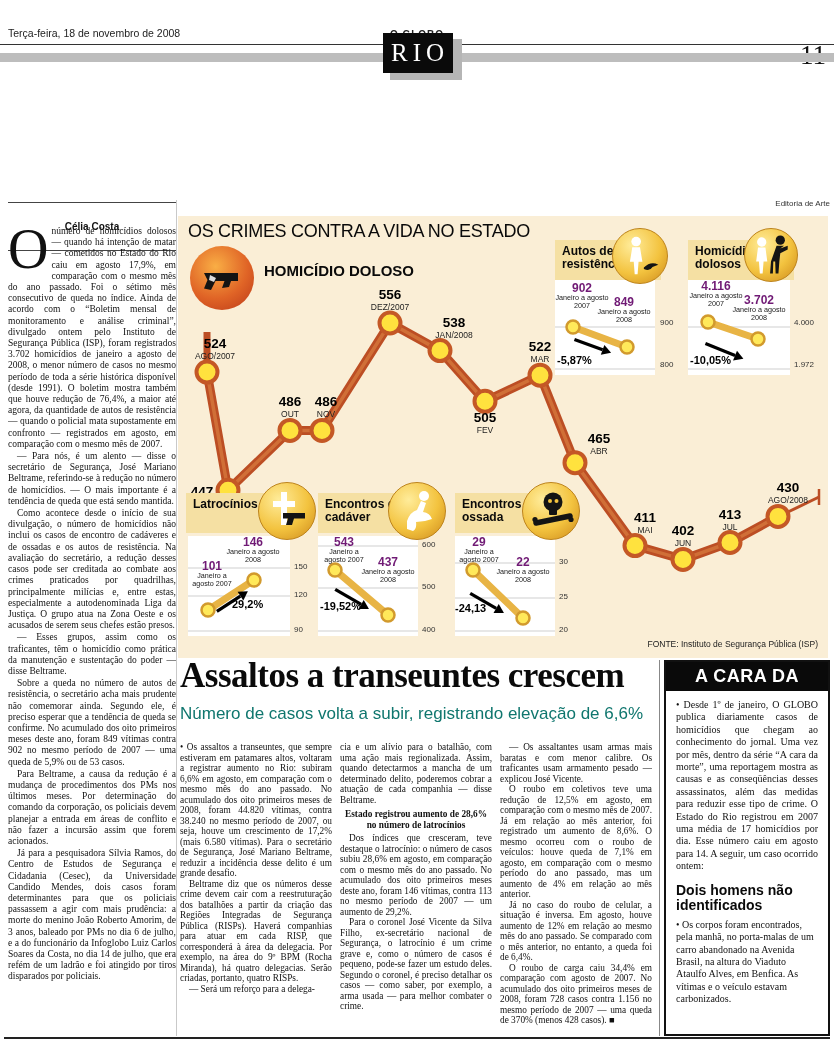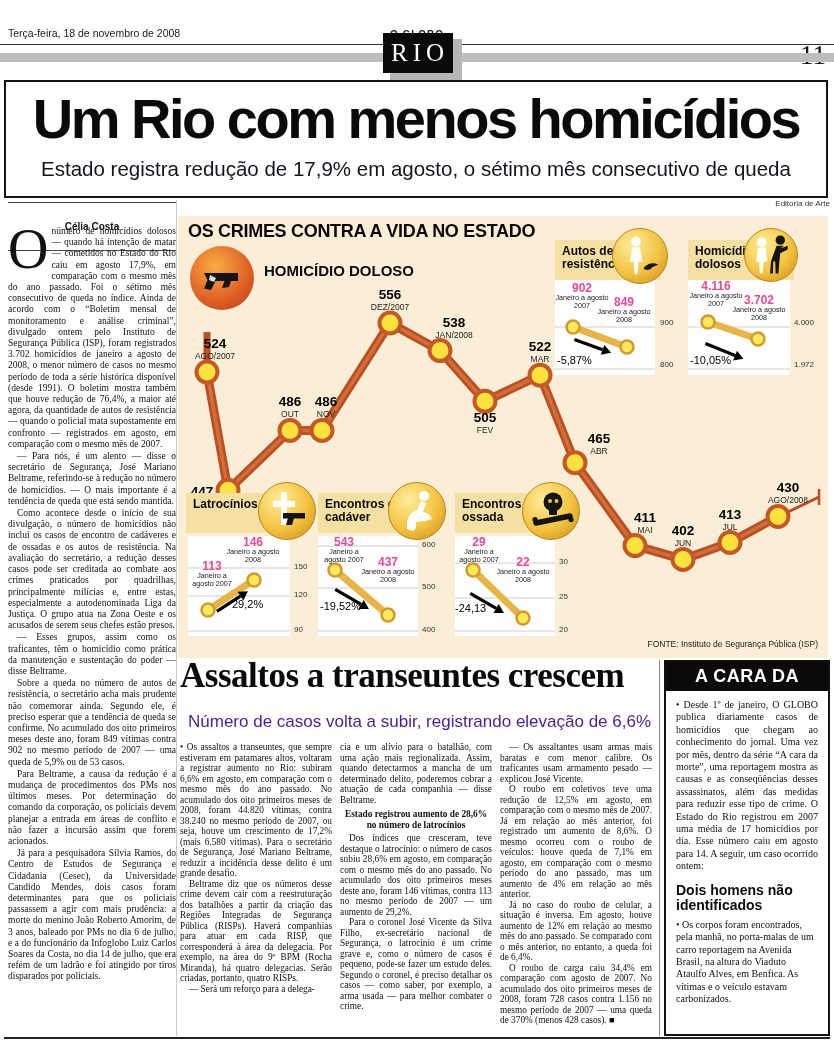--- a/index.html
+++ b/index.html
@@ -23,42 +23,42 @@
           text-align:center;font-family:"Liberation Sans",sans-serif;font-weight:bold;font-size:10px;padding:18px 0;}
   .article{position:absolute;left:8px;top:226px;width:168px;height:810px;overflow:hidden;
            font-size:9.5px;line-height:11.2px;text-align:justify;}
   .article p{margin:0 0 1px;}
   .article p.ind{text-indent:9px;}
   .dropcap{float:left;font-size:56px;line-height:45px;padding:1px 3px 0 0;font-family:"Liberation Serif",serif;}
   .col-rule-left{position:absolute;left:176px;top:200px;width:1px;height:836px;background:#c9c9c9;}
   .art-credit{position:absolute;left:746px;top:199px;width:84px;text-align:right;font-family:"Liberation Sans",sans-serif;font-size:8px;color:#333;}
   
   .infographic{position:absolute;left:178px;top:216px;width:650px;height:442px;background:#FAEED6;}
-  .ig-title{position:absolute;left:10px;top:5px;font-family:"Liberation Sans",sans-serif;font-weight:bold;font-size:18px;letter-spacing:-.3px;color:#0a0a0a;}
+  .ig-title{position:absolute;left:10px;top:5px;font-family:"Liberation Sans",sans-serif;font-weight:normal;font-size:18px;letter-spacing:-.3px;color:#0a0a0a;}
   .gun-circle{position:absolute;left:12px;top:30px;width:64px;height:64px;border-radius:50%;
               background:radial-gradient(circle at 40% 32%,#F9AE45,#E06426 55%,#B93718 100%);}
   .chart-label{position:absolute;left:86px;top:46px;font-family:"Liberation Sans",sans-serif;font-weight:bold;font-size:15px;color:#0a0a0a;}
   #main-chart{position:absolute;left:0;top:0;z-index:1;}
   .band{position:absolute;background:#F5E0A3;z-index:2;}
   .band span{display:block;padding:5px 0 0 7px;font-family:"Liberation Sans",sans-serif;font-weight:bold;font-size:12px;line-height:13px;color:#0a0a0a;}
   .gold-icon{position:absolute;border-radius:50%;z-index:3;
              background:radial-gradient(circle at 35% 30%,#FFEC9A,#F3C33F 55%,#D18F1E 95%);border:1px solid #BD831B;box-sizing:border-box;}
   .gold-icon svg{width:100%;height:100%;}
   .mini-box{position:absolute;background:#fff;z-index:2;}
   .mini-box svg{position:absolute;left:0;top:0;}
   .mv{position:absolute;text-align:center;font-family:"Liberation Sans",sans-serif;z-index:3;}
-  .mv b{display:block;font-size:12px;line-height:12px;color:#ec4899;}
+  .mv b{display:block;font-size:12px;line-height:12px;color:#701a75;}
   .mv span{display:block;font-size:7.2px;line-height:7.8px;color:#1a1a1a;}
-  .pct{position:absolute;font-family:"Liberation Sans",sans-serif;font-weight:normal;font-size:11px;color:#000;z-index:3;}
+  .pct{position:absolute;font-family:"Liberation Sans",sans-serif;font-weight:bold;font-size:11px;color:#000;z-index:3;}
   .tickcol{position:absolute;z-index:2;}
   .tickcol span{position:absolute;left:0;font-family:"Liberation Sans",sans-serif;font-size:8px;color:#333;}
   .source{position:absolute;right:10px;top:423px;font-family:"Liberation Sans",sans-serif;font-size:8.5px;color:#222;z-index:2;}
   
   .assaltos-title{position:absolute;left:180px;top:656px;margin:0;font-family:"Liberation Serif",serif;font-weight:bold;font-size:35px;letter-spacing:-.5px;color:#0a0a0a;text-align:center;}
-  .assaltos-deck{position:absolute;left:180px;top:704px;margin:8px;font-family:"Liberation Sans",sans-serif;font-size:17px;color:#4c1d95;}
+  .assaltos-deck{position:absolute;left:180px;top:704px;margin:0;font-family:"Liberation Sans",sans-serif;font-size:17px;color:#0f766e;}
   .acol{position:absolute;top:742px;width:152px;height:292px;overflow:hidden;font-size:9.3px;line-height:10.5px;text-align:justify;}
   .acol p{margin:0;}
   .acol p.ind{text-indent:9px;}
   .acol p.ah{font-weight:bold;text-align:center;margin:4px 0 3px;text-indent:0;}
   .acol1{left:180px;} .acol2{left:340px;} .acol3{left:500px;}
   .col-rule-right{position:absolute;left:659px;top:660px;width:1px;height:376px;background:#888;}
   
   .morte{position:absolute;left:664px;top:660px;width:166px;height:376px;border:2px solid #111;box-sizing:border-box;background:#fff;}
   .morte-banner{background:#0a0a0a;color:#fff;text-align:center;font-family:"Liberation Sans",sans-serif;font-weight:bold;font-size:18px;line-height:29px;height:29px;letter-spacing:.5px;}
   .morte-body{padding:8px 10px 0;font-size:10px;line-height:12.4px;text-align:justify;}
@@ -72,24 +72,20 @@
 <div class="page">
 
   <div class="masthead-date">Terça-feira, 18 de novembro de 2008</div>
   <div class="masthead-paper">O GLOBO</div>
   <div class="masthead-page">11</div>
   <div class="mast-rule"></div>
   <div class="gray-bar"></div>
   <div class="rio-shadow"></div>
   <div class="rio-box">RIO</div>
 
-  <section class="headline-box">
-    <h1>Um Rio com menos homicídios</h1>
-    <p class="deck">Estado registra redução de 17,9% em agosto, o sétimo mês consecutivo de queda</p>
-  </section>
 
   <div class="byline">Célia Costa</div>
   <div class="article">
     <p><span class="dropcap">O</span><span>número de homicídios dolosos — quando há intenção de matar — cometidos no Estado do Rio caiu em agosto 17,9%, em comparação com o mesmo mês do ano passado. Foi o sétimo mês consecutivo de queda no índice. Ainda de acordo com o “Boletim mensal de monitoramento e análise criminal”, divulgado ontem pelo Instituto de Segurança Pública (ISP), foram registrados 3.702 homicídios de janeiro a agosto de 2008, o menor número de casos no mesmo período de toda a série histórica disponível (desde 1991). O boletim mostra também que houve redução de 76,4%, a maior até agora, da quantidade de autos de resistência — quando o policial mata supostamente em confronto — registrados em agosto, em comparação com o mesmo mês de 2007.</span></p>
     <p class="ind">— Para nós, é um alento — disse o secretário de Segurança, José Mariano Beltrame, referindo-se à redução no número de homicídios. — O mais importante é a tendência de queda que está sendo mantida.</p>
     <p class="ind">Como acontece desde o início de sua divulgação, o número de homicídios não inclui os casos de encontro de cadáveres e de ossadas e os autos de resistência. Na avaliação do secretário, a redução desses casos pode ser creditada ao combate aos crimes praticados por quadrilhas, principalmente milícias e, entre estas, especialmente a autodenominada Liga da Justiça. O grupo atua na Zona Oeste e os acusados de serem seus chefes estão presos.</p>
     <p class="ind">— Esses grupos, assim como os traficantes, têm o homicídio como prática da manutenção e sustentação do poder — disse Beltrame.</p>
     <p class="ind">Sobre a queda no número de autos de resistência, o secretário acha mais prudente não comemorar ainda. Segundo ele, é preciso esperar que a tendência de queda se confirme. No acumulado dos oito primeiros meses deste ano, foram 849 vítimas contra 902 no mesmo período de 2007 — uma queda de 5,9% ou de 53 casos.</p>
     <p class="ind">Para Beltrame, a causa da redução é a mudança de procedimentos dos PMs nos últimos meses. Por determinação do comando da corporação, os policiais devem planejar a entrada em áreas de conflito e não fazer a incursão assim que forem acionados.</p>
     <p class="ind">Já para a pesquisadora Sílvia Ramos, do Centro de Estudos de Segurança e Cidadania (Cesec), da Universidade Candido Mendes, dois casos foram determinantes para que os policiais passassem a agir com mais prudência: a morte do menino João Roberto Amorim, de 3 anos, baleado por PMs no dia 6 de julho, e a do funcionário da Infoglobo Luiz Carlos Soares da Costa, no dia 14 de julho, que era refém de um ladrão e foi atingido por tiros disparados por policiais.</p>
@@ -247,21 +243,21 @@
         <g transform="translate(28,74) rotate(-33)">
             <rect width="28" height="3.2" fill="#000"></rect>
             <polygon points="28,-3.5 37,1.6 28,7" fill="#000"></polygon>
           </g>
       </svg>
       <div class="mv" style="left:34px;top:0;width:62px">
           <b>146</b>
           <span>Janeiro a agosto 2008</span>
         </div>
       <div class="mv" style="left:0;top:24px;width:48px">
-          <b>113</b>
+          <b>101</b>
           <span>Janeiro a agosto 2007</span>
         </div>
       <div class="pct" style="left:44px;top:62px">29,2%</div>
     </div>
     <div class="tickcol" style="left:116px;top:320px;width:26px;height:100px">
       <span style="top:26px">150</span>
       <span style="top:54px">120</span>
       <span style="top:89px">90</span>
     </div>
 
@@ -365,17 +361,17 @@
     <p class="ind">O roubo em coletivos teve uma redução de 12,5% em agosto, em comparação com o mesmo mês de 2007. Já em relação ao mês anterior, foi registrado um aumento de 8,6%. O mesmo ocorreu com o roubo de veículos: houve queda de 7,1% em agosto, em comparação com o mesmo período do ano passado, mas um aumento de 4% em relação ao mês anterior.</p>
     <p class="ind">Já no caso do roubo de celular, a situação é inversa. Em agosto, houve aumento de 12% em relação ao mesmo mês do ano passado. Se comparado com o mês anterior, no entanto, a queda foi de 6,4%.</p>
     <p class="ind">O roubo de carga caiu 34,4% em comparação com agosto de 2007. No acumulado dos oito primeiros meses de 2008, foram 728 casos contra 1.156 no mesmo período de 2007 — uma queda de 370% (menos 428 casos). ■</p>
   </div>
   <div class="col-rule-right"></div>
 
   <aside class="morte">
     <div class="morte-banner">A CARA DA MORTE</div>
     <div class="morte-body">• Desde 1º de janeiro, O GLOBO publica diariamente casos de homicídios que chegam ao conhecimento do jornal. Uma vez por mês, dentro da série “A cara da morte”, uma reportagem mostra as causas e as conseqüências desses assassinatos, além das medidas para reduzir esse tipo de crime. O Estado do Rio registrou em 2007 uma média de 17 homicídios por dia. Esse número caiu em agosto para 14. A seguir, um caso ocorrido ontem:</div>
     <div class="morte-sub">Dois homens não identificados</div>
-    <div class="morte-body2">• Os corpos foram encontrados, pela manhã, no porta-malas de um carro reportagem na Avenida Brasil, na altura do Viaduto Ataulfo Alves, em Benfica. As vítimas e o veículo estavam carbonizados.</div>
+    <div class="morte-body2">• Os corpos foram encontrados, pela manhã, no porta-malas de um carro abandonado na Avenida Brasil, na altura do Viaduto Ataulfo Alves, em Benfica. As vítimas e o veículo estavam carbonizados.</div>
   </aside>
 
   <div class="bottom-rule"></div>
 </div>
 
 </body></html>

